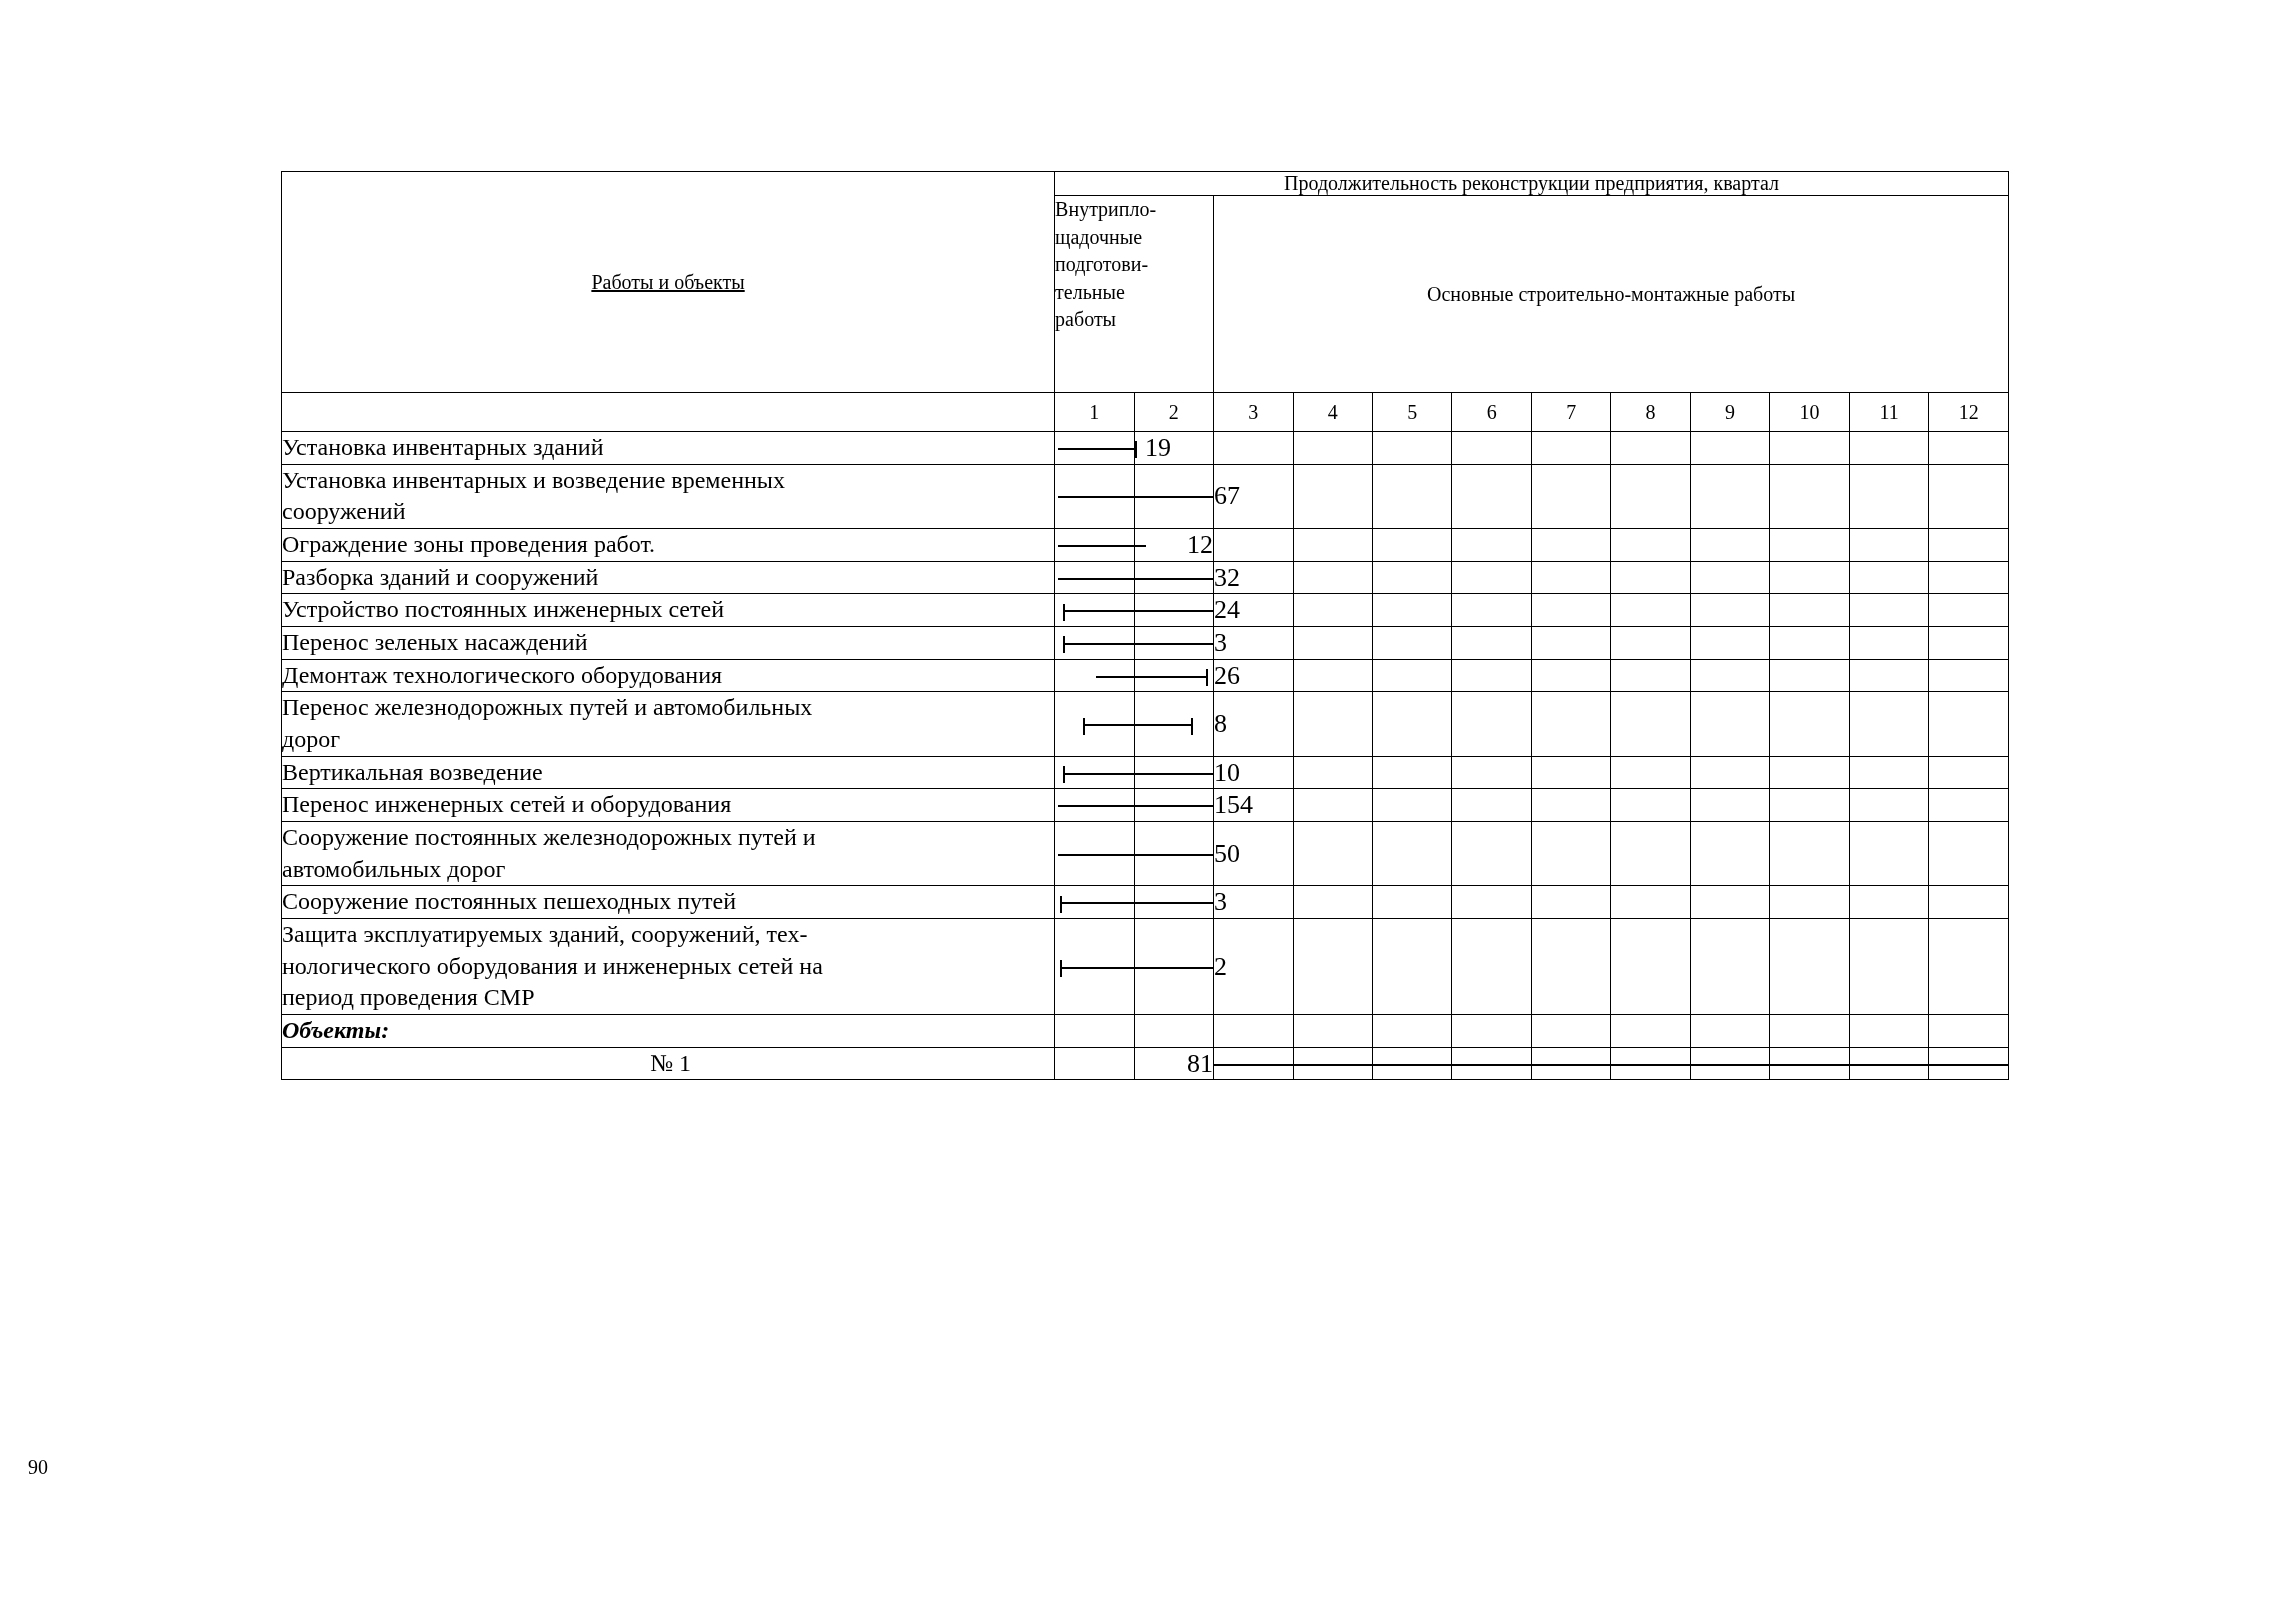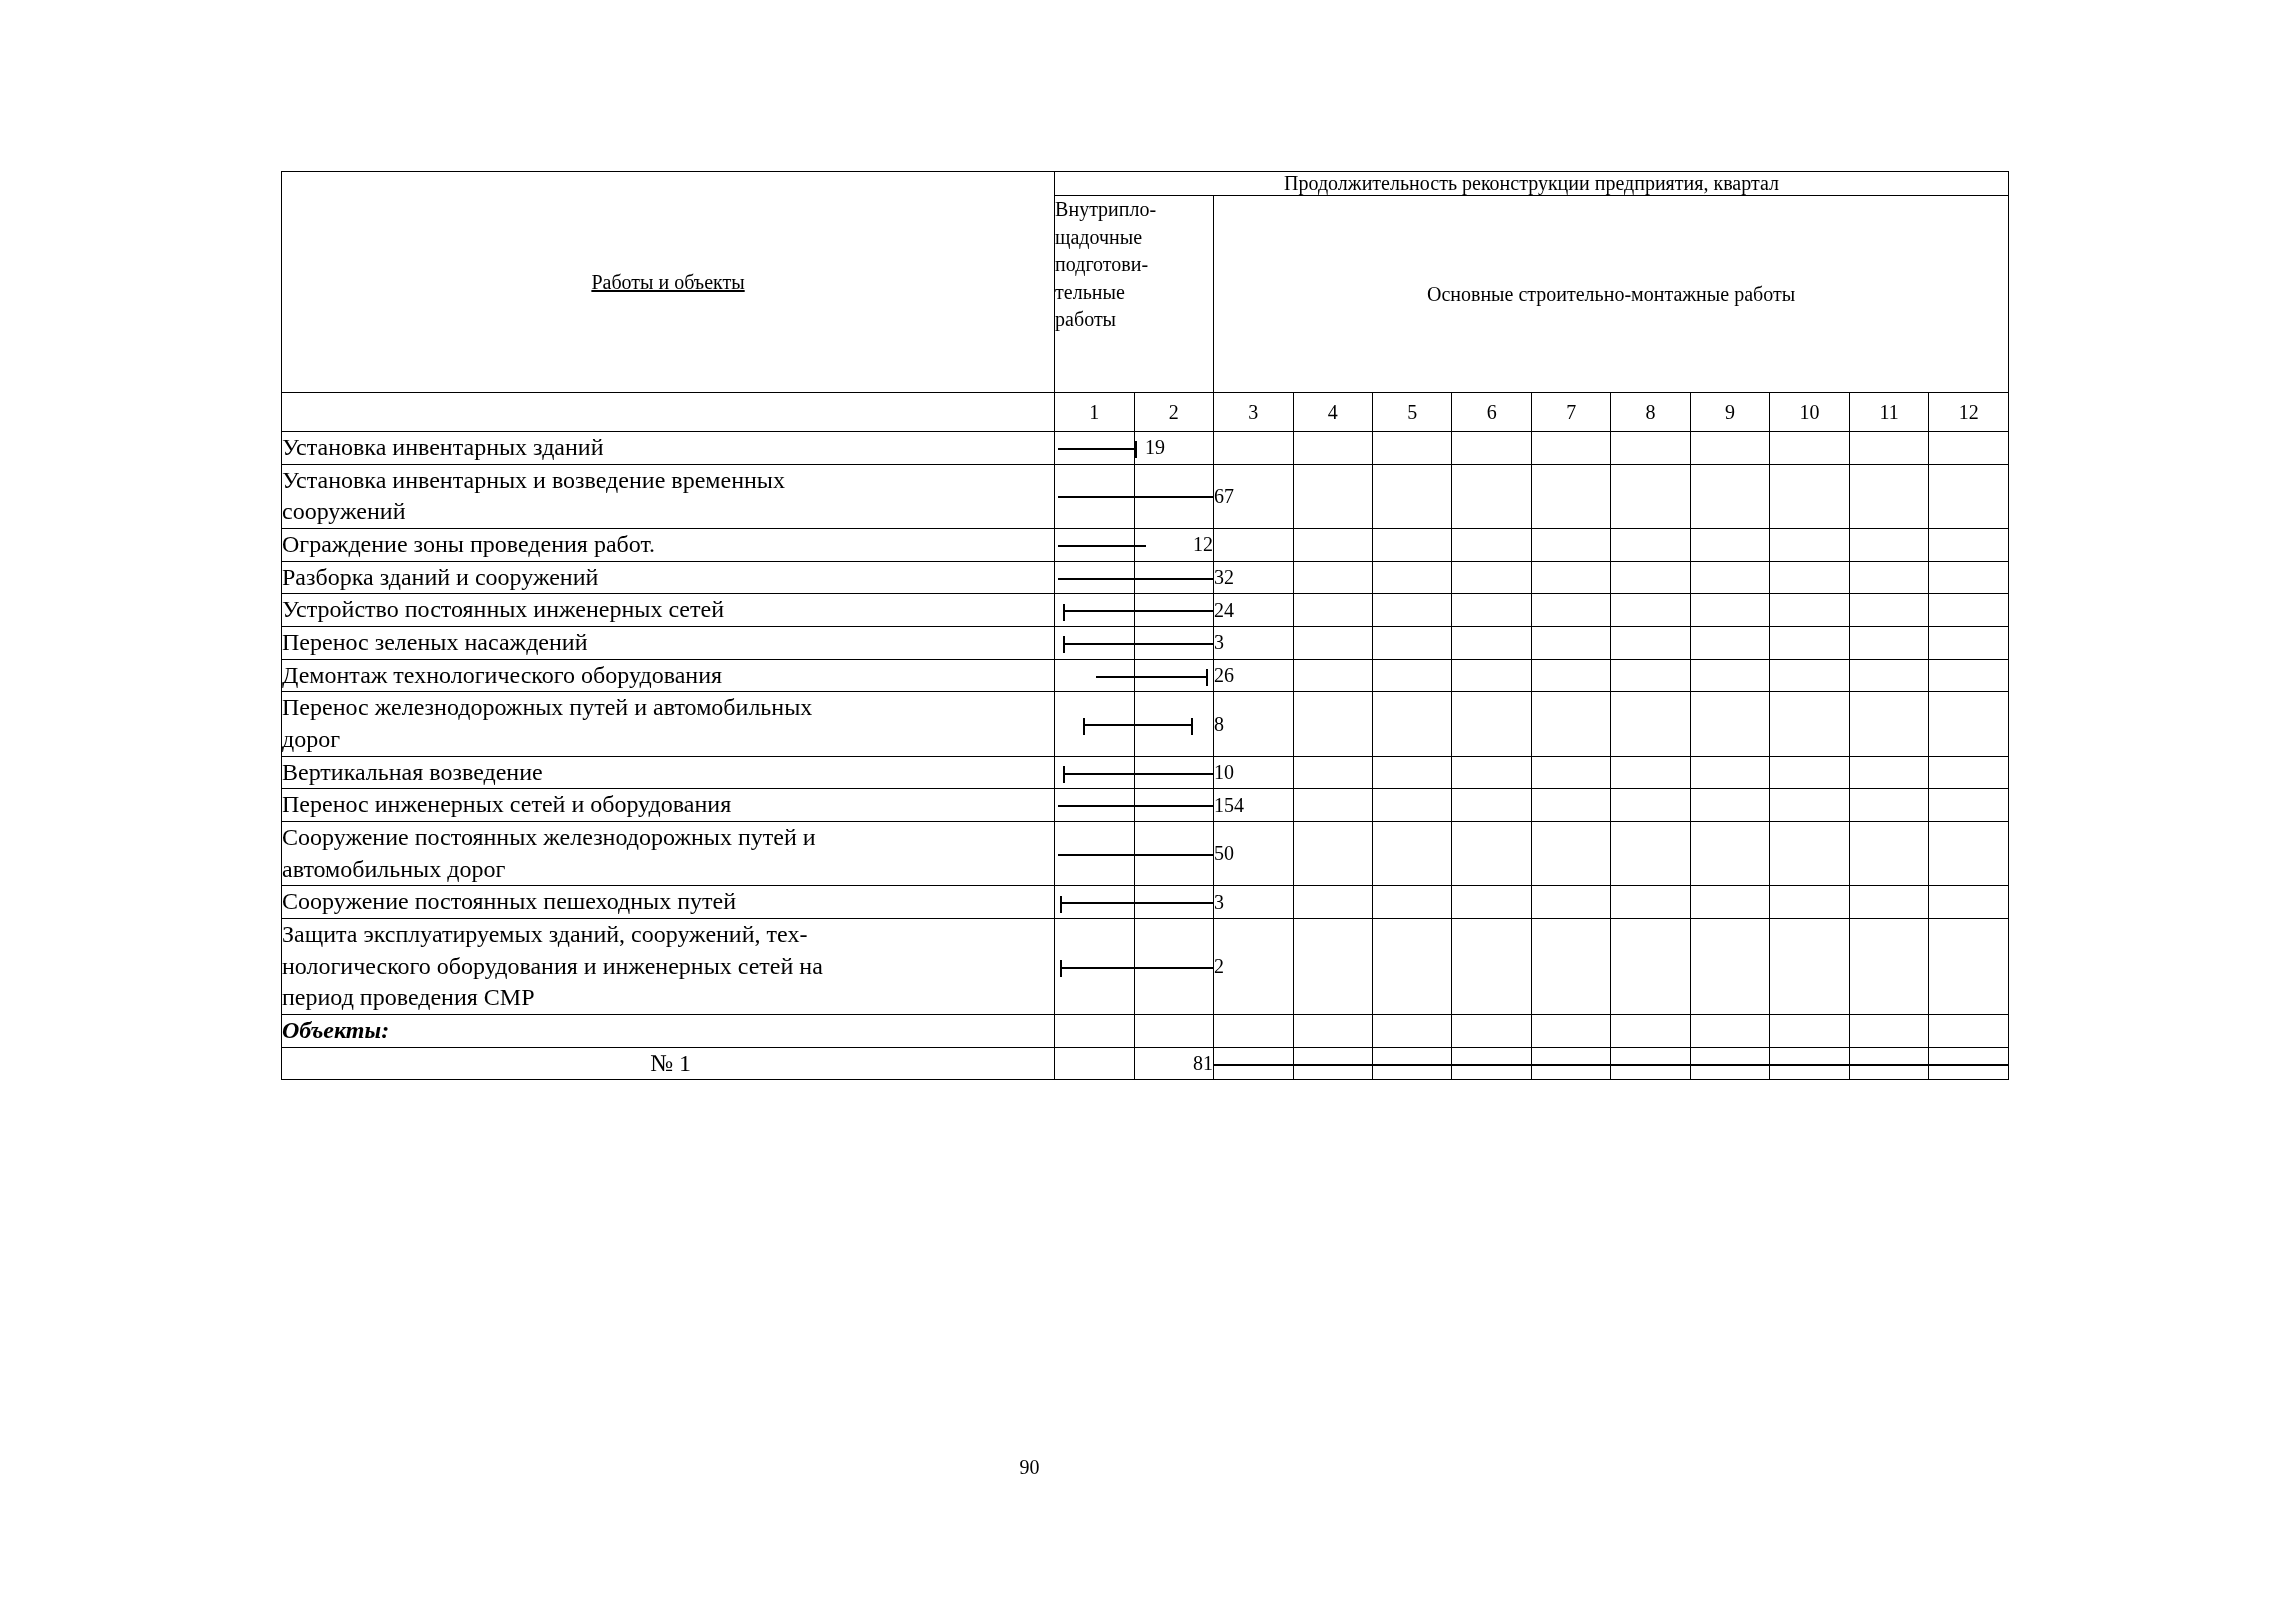--- a/index.html
+++ b/index.html
@@ -61,21 +61,21 @@
     font-weight: bold;
     font-style: italic;
   }
   .num-cell {
     text-align: center;
     font-size: 20px;
   }
   .val-cell {
     text-align: left;
     padding-left: 9.2px;
-    font-size: 20px;
+    font-size: 26px;
     position: relative;
   }
   .val-right {
     text-align: right;
     padding-right: 9.2px;
   }
   .bar-cell {
     position: relative;
   }
   
@@ -101,22 +101,22 @@
     top: -8.5px;
     width: 0;
     height: 17px;
     border-left: 2px solid #000;
   }
   .page-number {
     position: absolute;
     left: 0;
     top: 1456px;
     width: 2059px;
-    text-align: center;
     font-size: 20px;
+    padding-left: 28px;
   }
   .vert-head-cell {
     font-size: 20px;
     text-align: left;
     padding: 5.2px 6.5px;
     line-height: 1.38;
   }
 </style>
 </head>
 <body>

